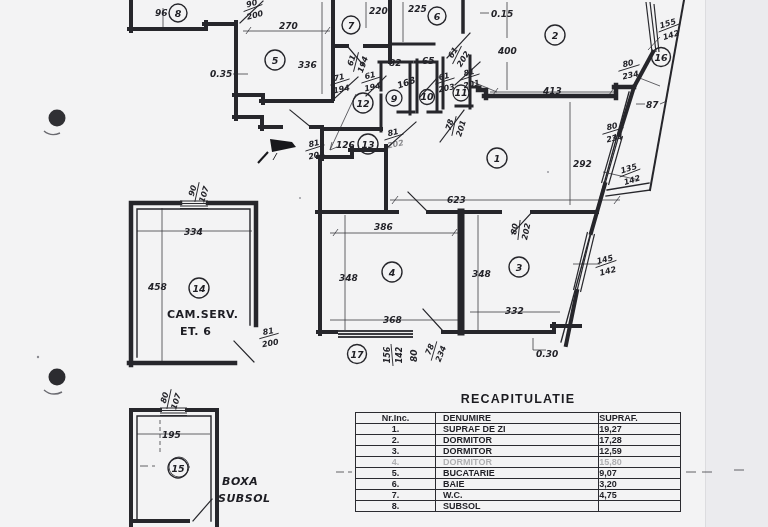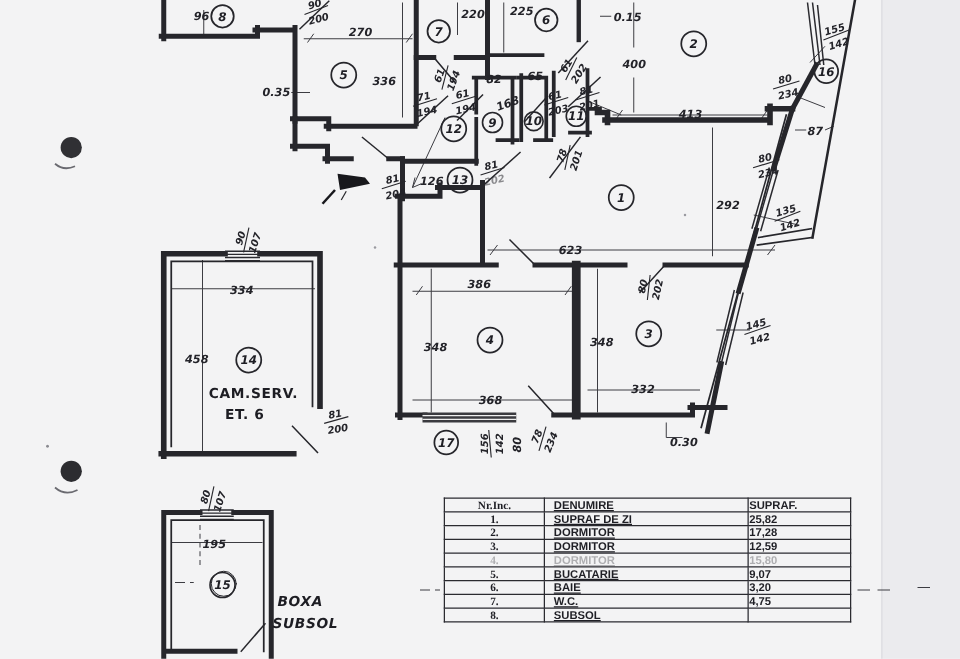--- a/index.html
+++ b/index.html
@@ -16,22 +16,22 @@
   .roomnum{font-family:"DejaVu Sans",sans-serif;font-style:italic;font-weight:700;font-size:9.5px;fill:#1e1e24;text-anchor:middle;}
   .planlabel{font-family:"DejaVu Sans",sans-serif;font-weight:800;font-size:11px;fill:#1d1d23;letter-spacing:0.5px;}
   .planlabel.it{font-style:italic;}
   
   #recap{position:absolute;left:340px;top:392px;width:360px;}
   #recap-title{width:326px;margin-left:15px;text-align:center;font-family:"Liberation Sans",sans-serif;
     font-weight:700;font-size:12.5px;letter-spacing:1.2px;color:#1b1b20;}
   #recap-table{margin-left:15px;margin-top:6px;width:326px;border-collapse:collapse;
     font-family:"Liberation Sans",sans-serif;font-size:9px;font-weight:700;color:#1f1f25;}
   #recap-table td,#recap-table th{border:1.4px solid #2b2b30;height:10px;line-height:10px;padding:0;}
-  #recap-table .c-nr{width:82px;text-align:center;font-family:Liberation Serif, serif;}
-  #recap-table .c-name{width:161px;text-align:left;padding-left:7px;text-decoration:underline;}
+  #recap-table .c-nr{width:82px;text-align:center;}
+  #recap-table .c-name{width:161px;text-align:left;padding-left:7px;}
   #recap-table .c-area{width:83px;text-align:left;}
   #recap-table tr.faded td{color:rgba(45,45,52,0.35);}
 </style>
 </head>
 <body>
 
 <div id="scan-band"></div>
 
 <svg width="768" height="527" viewBox="0 0 768 527">
 
@@ -361,31 +361,32 @@
       </g>
   </g>
 
   <text class="planlabel" x="167" y="318">CAM.SERV.</text>
   <text class="planlabel" x="180" y="335">ET. 6</text>
   <text class="planlabel it" x="222" y="485">BOXA</text>
   <text class="planlabel it" x="218" y="502">SUBSOL</text>
 </svg>
 
 <div id="recap">
+  <div id="recap-title">RECAPITULATIE</div>
   <table id="recap-table">
     <tbody>
         <tr>
       <td class="c-nr">Nr.Inc.</td>
       <td class="c-name">DENUMIRE</td>
       <td class="c-area">SUPRAF.</td>
     </tr>
     <tr>
       <td class="c-nr">1.</td>
       <td class="c-name">SUPRAF DE ZI</td>
-      <td class="c-area">25,82</td>
+      <td class="c-area">19,27</td>
     </tr>
     <tr>
       <td class="c-nr">2.</td>
       <td class="c-name">DORMITOR</td>
       <td class="c-area">17,28</td>
     </tr>
     <tr>
       <td class="c-nr">3.</td>
       <td class="c-name">DORMITOR</td>
       <td class="c-area">12,59</td>

